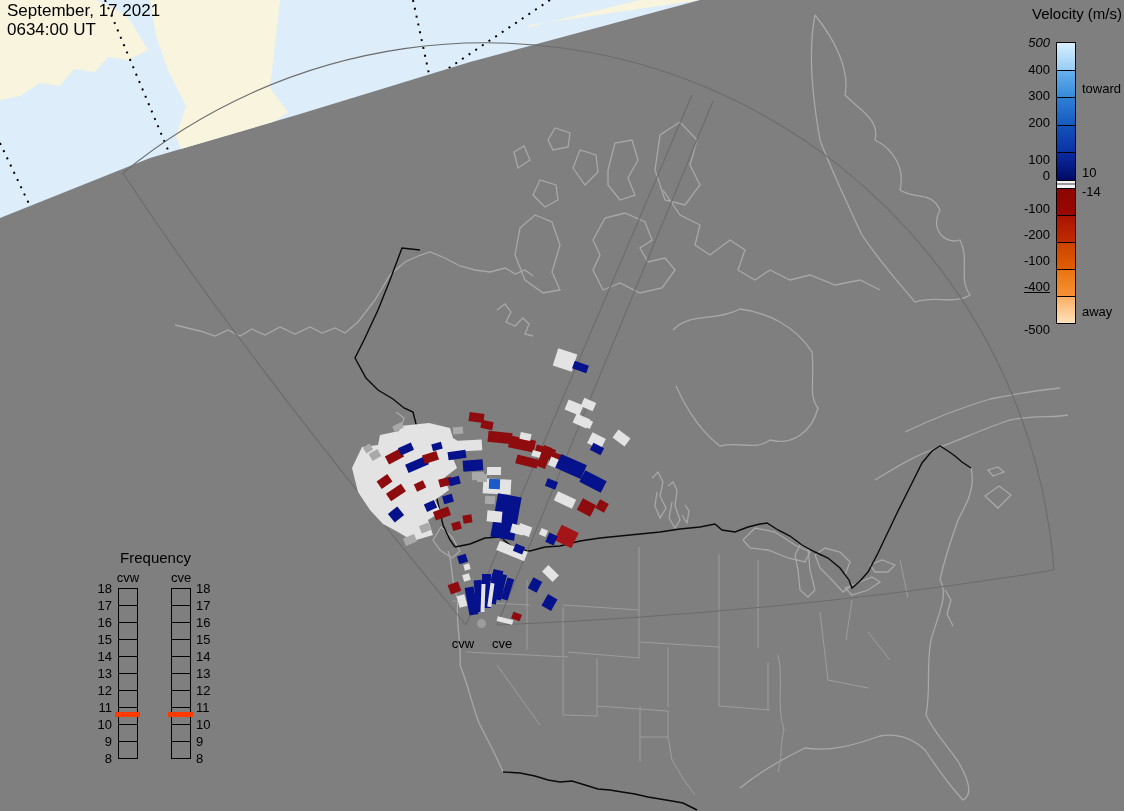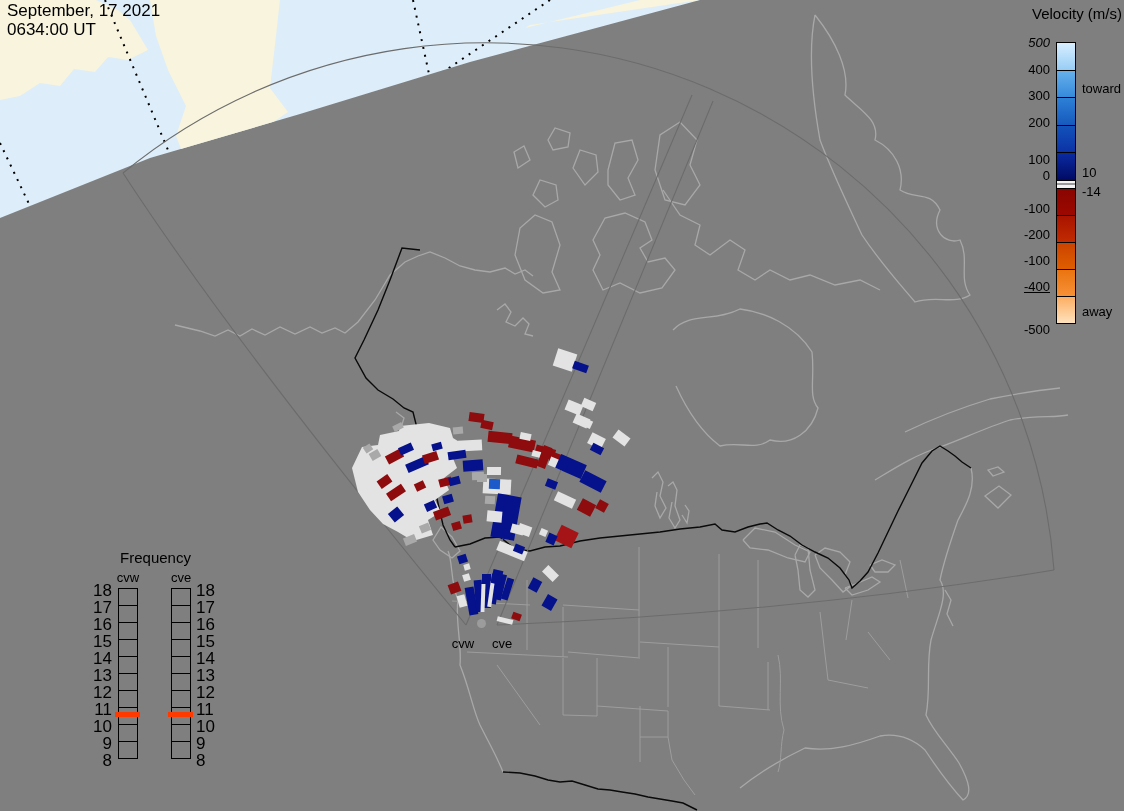--- a/index.html
+++ b/index.html
@@ -21,21 +21,21 @@
   .vel-gap{width:100%;height:7px;background:#f2f2f2;position:relative;border-top:1px solid #000;border-bottom:1px solid #000;}
   .vel-gap-line{position:absolute;left:0;top:2px;width:100%;height:2px;background:#9a9a9a;}
   .vel-tick{position:absolute;width:44px;left:1006px;text-align:right;font-size:13px;height:14px;}
   .vel-side{position:absolute;left:1082px;font-size:13px;white-space:nowrap;}
   
   .freq-title{left:103px;top:549px;width:105px;text-align:center;font-size:15px;}
   .freq-col-label{position:absolute;top:570px;width:40px;text-align:center;font-size:13px;}
   .freq-box{position:absolute;top:588px;width:18px;border:1px solid #000;}
   .freq-cell{width:100%;height:16px;}
   .freq-cell + .freq-cell{border-top:1px solid #000;}
-  .freq-num{position:absolute;font-size:17px;height:14px;width:34px;}
+  .freq-num{position:absolute;font-size:13px;height:14px;width:34px;}
   .freq-band{position:absolute;top:712px;width:25px;height:5px;}
 </style>
 </head>
 <body>
 
 <div class="stage">
 
   <svg width="1124" height="811" viewBox="0 0 1124 811">
     <defs>
       <clipPath id="dayclip">

